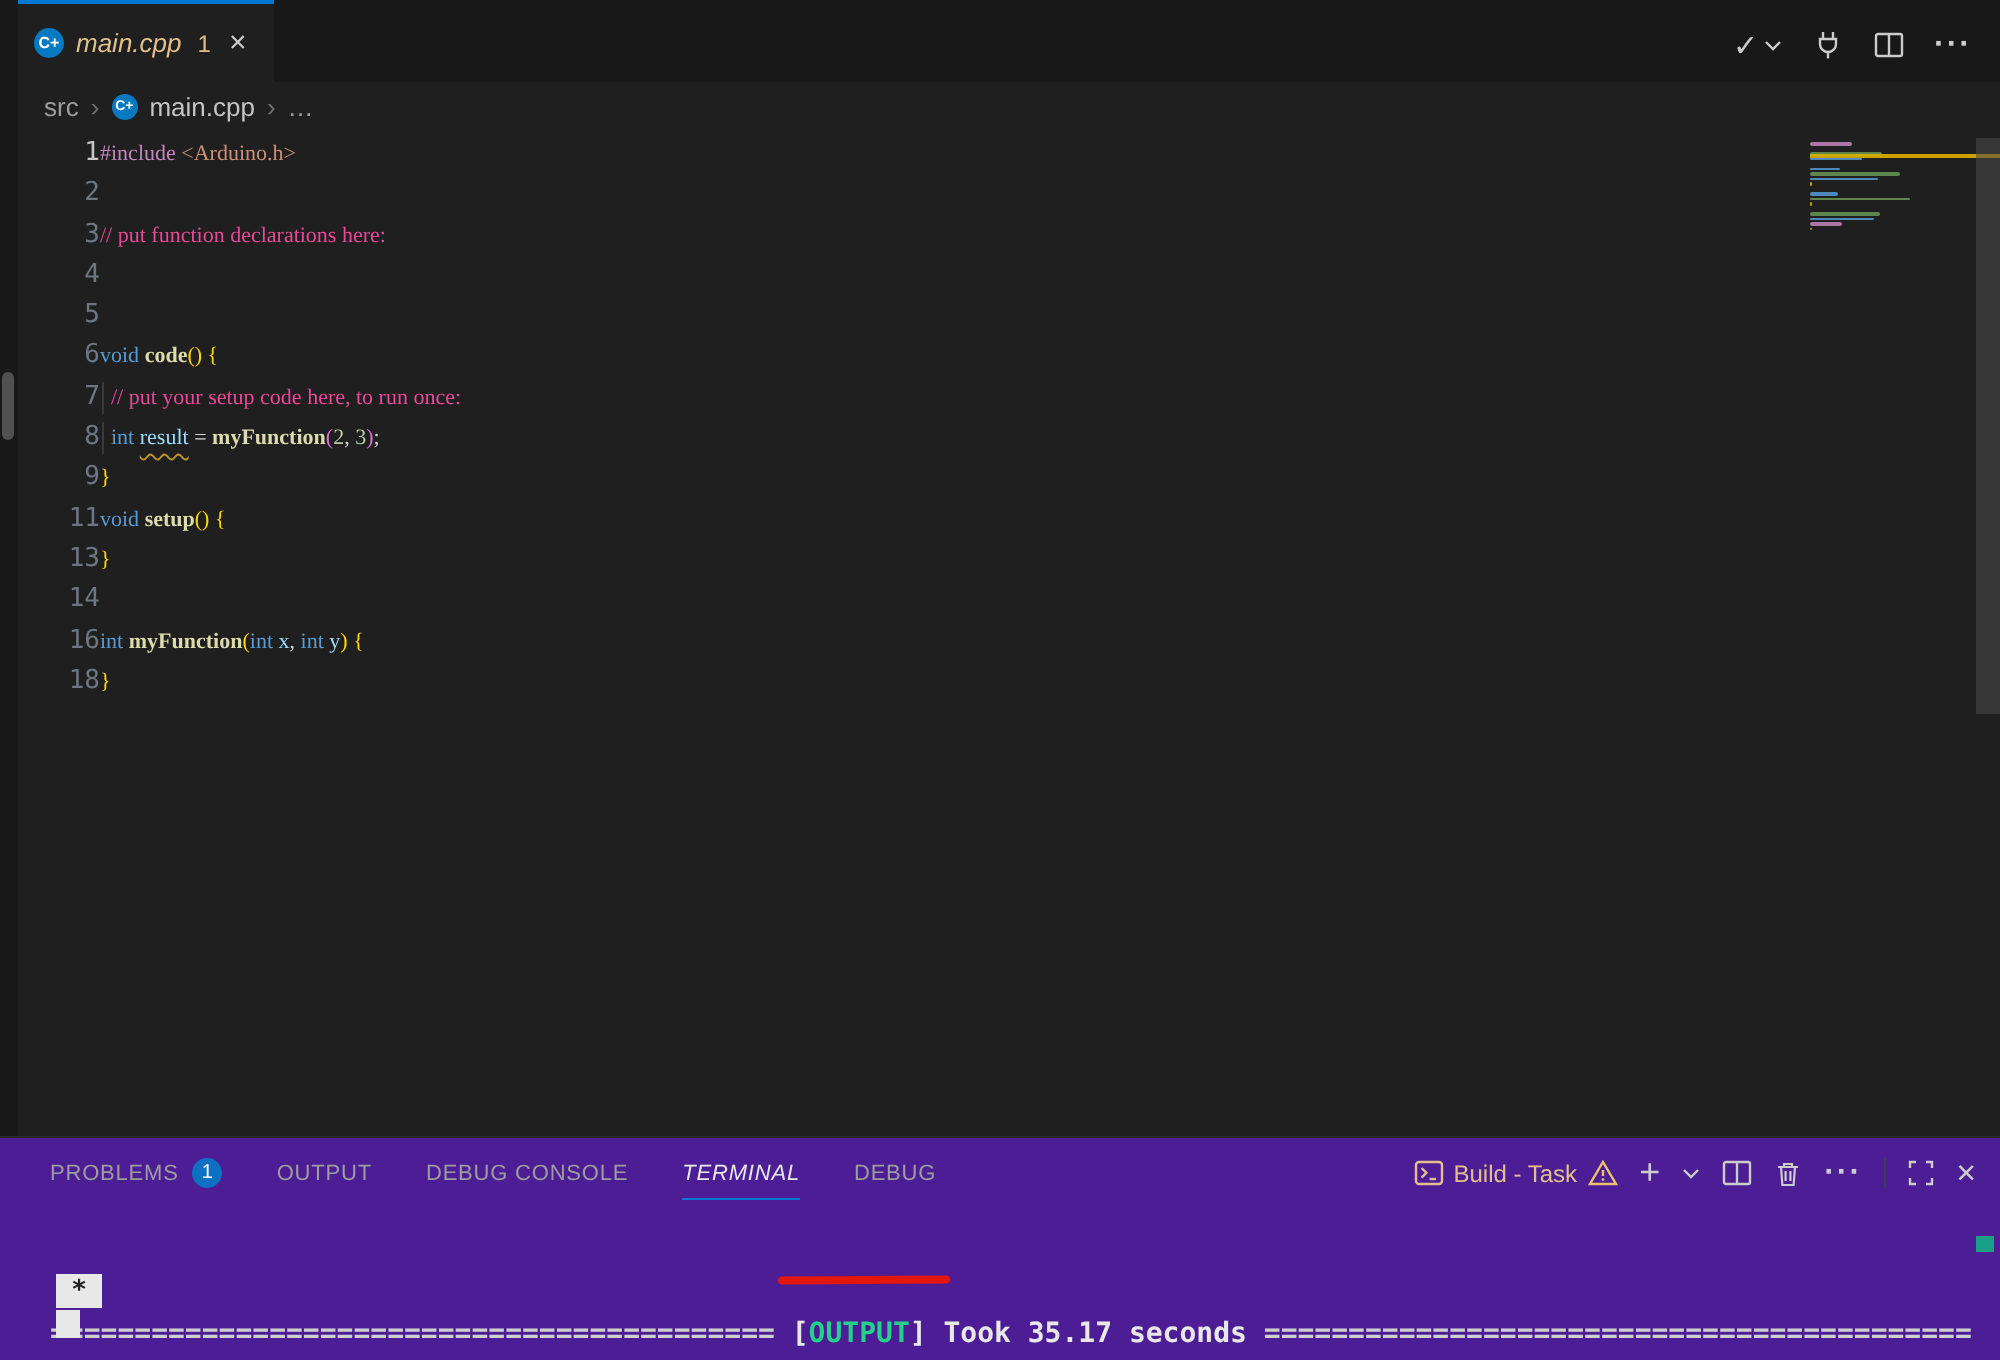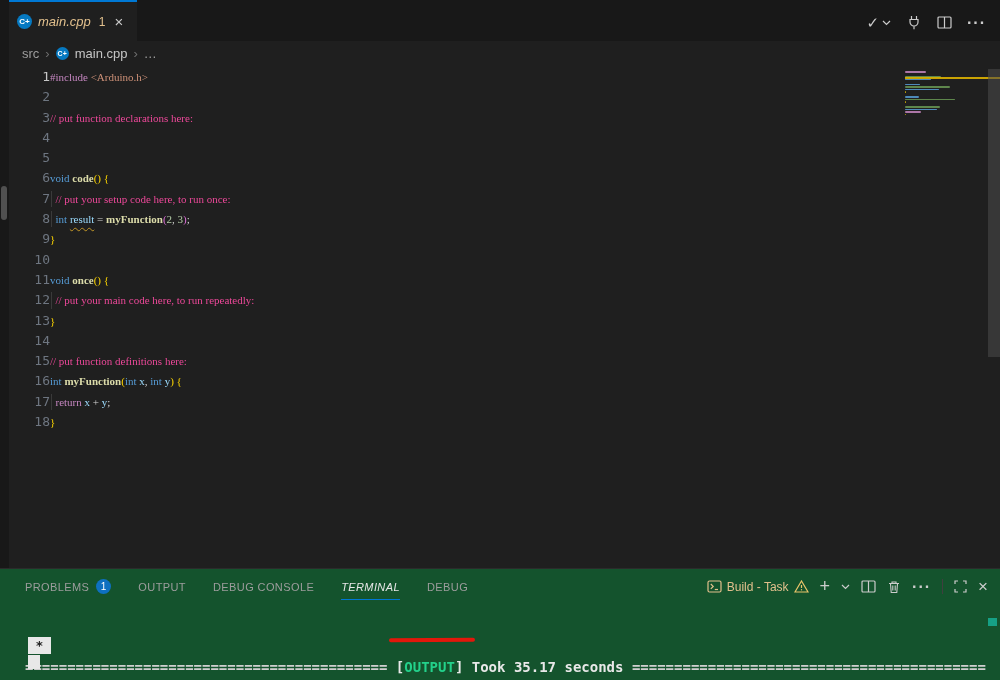--- a/index.html
+++ b/index.html
@@ -54,21 +54,21 @@
   .tok-plain { color:#d4d4d4; }
   .tok-b1 { color:#ffd700; }
   .tok-b2 { color:#da70d6; }
   #minimap { position:absolute; left:896px; top:2px; width:62px; height:120px; }
   .mm-bar { position:absolute; left:0; height:1.7px; border-radius:1px; opacity:.85; }
   #ruler-warning-line { position:absolute; right:0; top:11px; width:95px; height:2px; background:#ddb100; opacity:.9; }
   #editor-scrollbar { position:absolute; right:0; top:3px; width:12px; height:288px; background:#4a4a4a; opacity:.55; }
   
   #left-rail-handle { position:absolute; left:1px; top:186px; width:6px; height:34px; background:#565656; border-radius:3px; opacity:.9; }
   
-  #panel { position:absolute; left:0; right:0; bottom:0; height:112px; background:#14532d; border-top:1px solid #2b2b2b; }
+  #panel { position:absolute; left:0; right:0; bottom:0; height:112px; background:#4c1d95; border-top:1px solid #2b2b2b; }
   .panel-header { display:flex; align-items:center; height:35px; padding:0 12px 0 25px; }
   .ptab {
     position:relative; height:35px; display:flex; align-items:center; gap:7px;
     margin-right:27px; font-size:11px; letter-spacing:.4px; color:#9d9d9d; cursor:pointer;
   }
   .ptab.active { color:#e7e7e7;font-style:italic; }
   .ptab.active::after { content:''; position:absolute; left:0; right:0; bottom:4px; height:1px; background:var(--accent); }
   .pbadge {
     width:15px; height:15px; border-radius:50%; background:var(--badge); color:#fff;
     font-size:10px; display:flex; align-items:center; justify-content:center;
@@ -177,50 +177,34 @@
       </div>
       <div class="row">
         <div class="ln">8</div>
         <div class="code"><span class="guide"></span><span class="tok-plain">  </span><span class="tok-type">int</span><span class="tok-plain"> </span><span class="tok-varwarn">result</span><span class="tok-plain"> = </span><span class="tok-func">myFunction</span><span class="tok-b2">(</span><span class="tok-num">2</span><span class="tok-plain">, </span><span class="tok-num">3</span><span class="tok-b2">)</span><span class="tok-plain">;</span></div>
       </div>
       <div class="row">
         <div class="ln">9</div>
         <div class="code"><span class="tok-b1">}</span></div>
       </div>
       <div class="row">
-        <div class="ln">10</div>
-        <div class="code"></div>
-      </div>
-      <div class="row">
         <div class="ln">11</div>
-        <div class="code"><span class="tok-type">void</span><span class="tok-plain"> </span><span class="tok-func">once</span><span class="tok-b1">()</span><span class="tok-plain"> </span><span class="tok-b1">{</span></div>
-      </div>
-      <div class="row">
-        <div class="ln">12</div>
-        <div class="code"><span class="guide"></span><span class="tok-plain">  </span><span class="tok-comment">// put your main code here, to run repeatedly:</span></div>
+        <div class="code"><span class="tok-type">void</span><span class="tok-plain"> </span><span class="tok-func">setup</span><span class="tok-b1">()</span><span class="tok-plain"> </span><span class="tok-b1">{</span></div>
       </div>
       <div class="row">
         <div class="ln">13</div>
         <div class="code"><span class="tok-b1">}</span></div>
       </div>
       <div class="row">
         <div class="ln">14</div>
         <div class="code"></div>
       </div>
       <div class="row">
-        <div class="ln">15</div>
-        <div class="code"><span class="tok-comment">// put function definitions here:</span></div>
-      </div>
-      <div class="row">
         <div class="ln">16</div>
         <div class="code"><span class="tok-type">int</span><span class="tok-plain"> </span><span class="tok-func">myFunction</span><span class="tok-b1">(</span><span class="tok-type">int</span><span class="tok-plain"> </span><span class="tok-var">x</span><span class="tok-plain">, </span><span class="tok-type">int</span><span class="tok-plain"> </span><span class="tok-var">y</span><span class="tok-b1">)</span><span class="tok-plain"> </span><span class="tok-b1">{</span></div>
-      </div>
-      <div class="row">
-        <div class="ln">17</div>
-        <div class="code"><span class="guide"></span><span class="tok-plain">  </span><span class="tok-ctrl">return</span><span class="tok-plain"> </span><span class="tok-var">x</span><span class="tok-plain"> + </span><span class="tok-var">y</span><span class="tok-plain">;</span></div>
       </div>
       <div class="row">
         <div class="ln">18</div>
         <div class="code"><span class="tok-b1">}</span></div>
       </div>
     </div>
   <div id="minimap">
       <div class="mm-bar" style="top: 3px; width: 21px; background: rgb(197, 134, 192);"></div>
       <div class="mm-bar" style="top: 8px; width: 35.7px; background: rgb(106, 153, 85);"></div>
       <div class="mm-bar" style="top: 10.5px; width: 26.25px; background: rgb(86, 156, 214);"></div>

